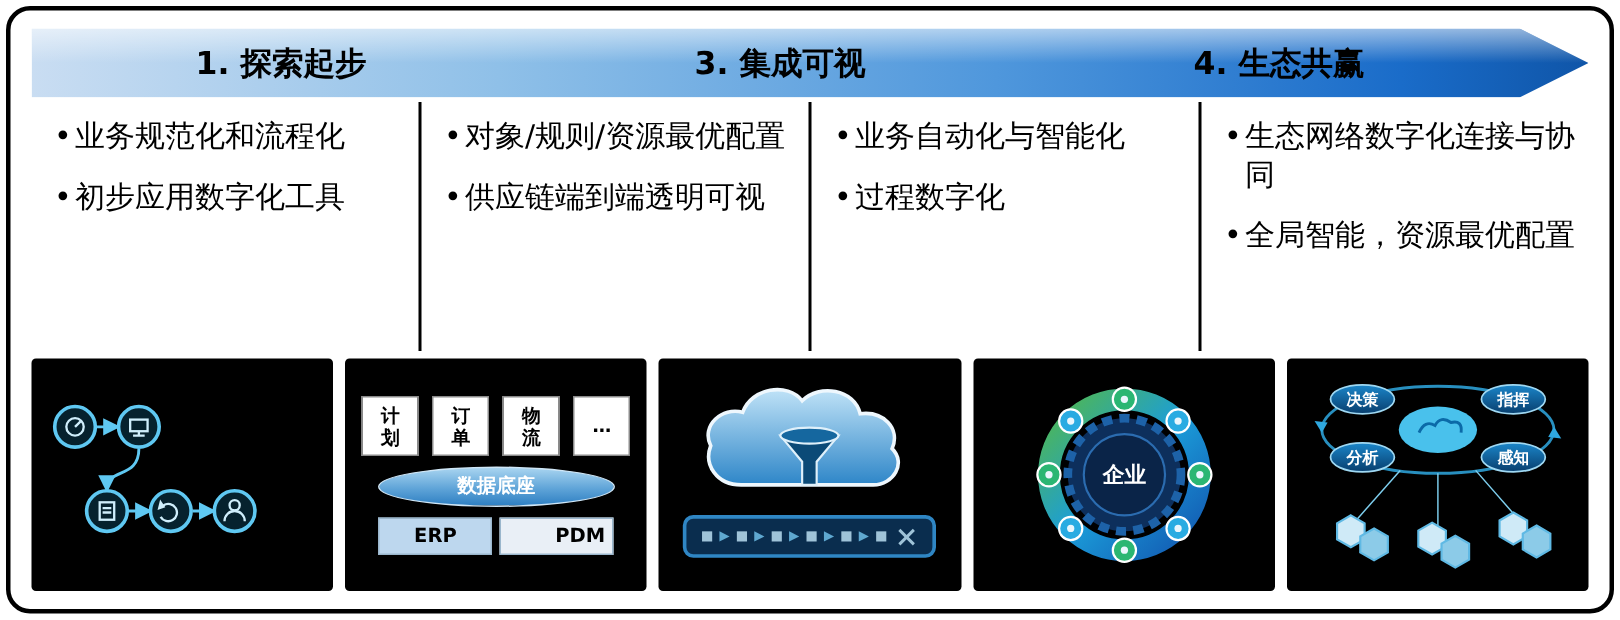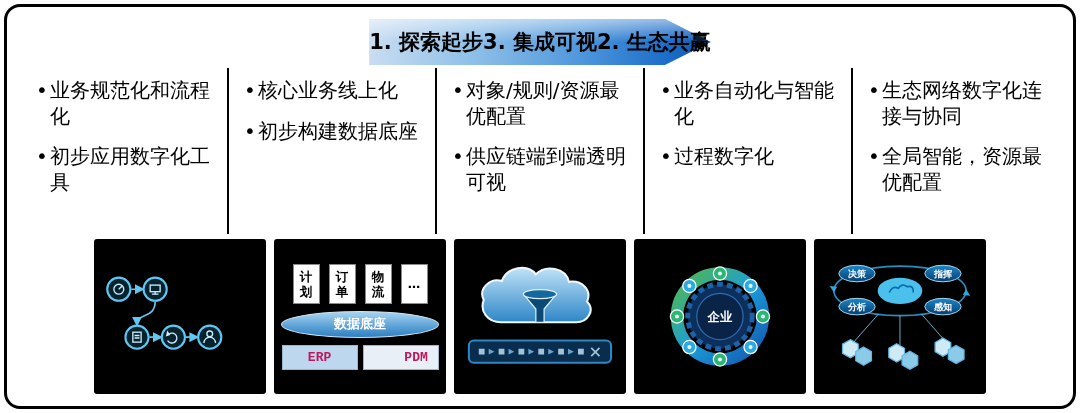--- a/index.html
+++ b/index.html
@@ -7,21 +7,21 @@
   body {
     width:1080px; height:413px;
     font-family:"DejaVu Sans","Liberation Sans",sans-serif;
     color:#000;
   }
   .frame {
     width:1072px; height:405px; margin:4px;
     border:3px solid #000; border-radius:16px;
     background:#fff;
     padding:12px 14px 12px 14px;
-    display:flex; flex-direction:column;align-items:center;
+    display:flex; flex-direction:column;
   }
 
   
   .arrow { position:relative; height:46px; flex:none; }
   .arrow-bg {
     position:absolute; inset:0;
     background:
       linear-gradient(180deg, rgba(255,255,255,.55) 0%, rgba(255,255,255,0) 50%),
       linear-gradient(90deg, #c9ddf2 0%, #8fc0e8 30%, #4f97dc 62%, #1a6cc9 88%, #0f55a8 100%);
     clip-path: polygon(0 0, calc(100% - 46px) 0, 100% 50%, calc(100% - 46px) 100%, 0 100%);
@@ -56,63 +56,57 @@
 
   
   .p2 {
     position:absolute; inset:0; display:flex; flex-direction:column;
     align-items:center; justify-content:center; gap:7px; padding:8px;
   }
   .p2-boxes { display:flex; gap:9px; align-items:stretch; }
   .p2-box {
     width:27px; min-height:40px; background:#fff; border:1px solid #8a8a8a;
     color:#000; font-size:12.5px; font-weight:700; text-align:center;
-    line-height:1.2; padding:4px 2px; display:flex; align-items:center; justify-content:center;
+    line-height:1.2; padding:4px 18px; display:flex; align-items:center; justify-content:center;
     word-break:break-all;
   }
   .p2-cyl {
     width:158px; height:27px; border-radius:50%;
     background:linear-gradient(180deg,#a8d4f0 0%,#5fa4d8 55%,#2e7fc2 100%);
     color:#fff; font-weight:700; font-size:13px;
     display:flex; align-items:center; justify-content:center;
     border:1px solid #cfe6f6;
   }
   .p2-apps { display:flex; gap:5px; }
   .p2-app {
     width:76px; height:25px; display:flex; align-items:center; justify-content:center;
-    font-weight:700; font-size:13px; color:#be185d; border:1px solid #9ab6cc;font-family:Liberation Mono, monospace;
+    font-weight:700; font-size:13px; color:#000000; border:1px solid #9ab6cc;
   }
   .p2-app.erp { background:#bdd7ee; }
   .p2-app.pdm { background:#e9eff6;padding-left:31px; }
 </style>
 </head>
 <body>
 
 <div class="frame">
 
   <div class="arrow">
     <div class="arrow-bg"></div>
     <div class="arrow-cells">
       <div class="arrow-cell">1. 探索起步</div>
       <div class="arrow-cell">3. 集成可视</div>
-      <div class="arrow-cell">2. 生态共赢</div>
+      <div class="arrow-cell">4. 生态共赢</div>
     </div>
   </div>
 
   <div class="cols">
     <div class="col">
       <ul>
         <li>业务规范化和流程化</li>
         <li>初步应用数字化工具</li>
-      </ul>
-    </div>
-    <div class="col">
-      <ul>
-        <li>核心业务线上化</li>
-        <li>初步构建数据底座</li>
       </ul>
     </div>
     <div class="col">
       <ul>
         <li>对象/规则/资源最优配置</li>
         <li>供应链端到端透明可视</li>
       </ul>
     </div>
     <div class="col">
       <ul>

